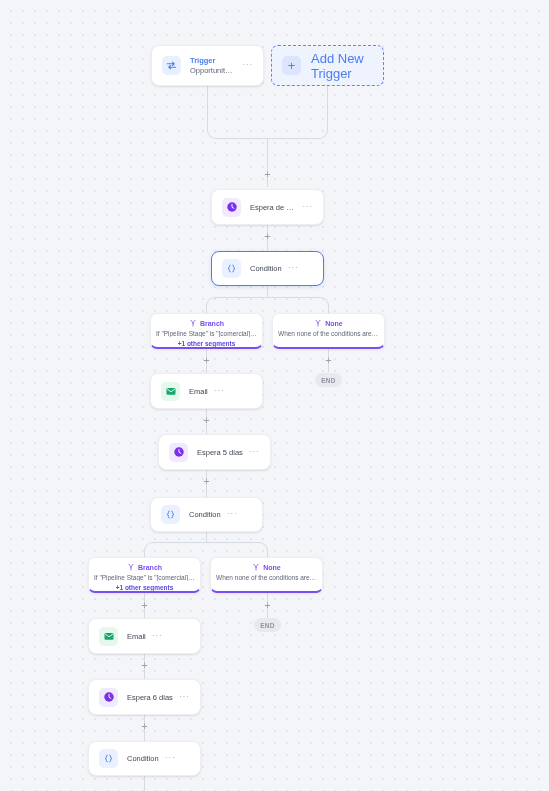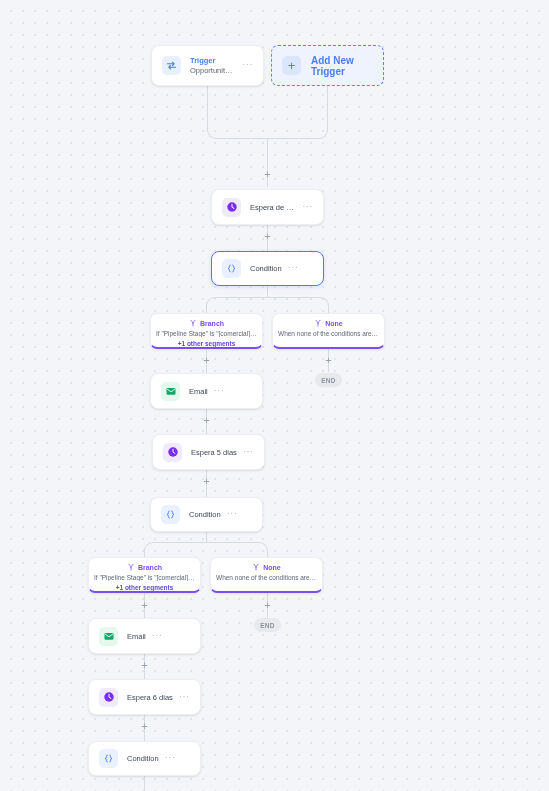--- a/index.html
+++ b/index.html
@@ -110,21 +110,21 @@
     border-radius: 5px;
     background: #dbe6fe;
     color: #4a7ef5;
     font-size: 13px;
     font-weight: 300;
     display: flex; align-items: center; justify-content: center;
     flex: 0 0 19px;
     margin-right: 10px;
     line-height: 1;
   }
-  .add-label { font-size: 10px; font-weight: bold; color: #4a7ef5; }
+  .add-label { font-size: 13px; font-weight: normal; color: #4a7ef5; }
 
   
   .branch {
     position: absolute;
     background: #ffffff;
     border: 1px solid #eceef2;
     border-bottom: 2px solid #7b4df0;
     border-radius: 7px;
     box-shadow: 0 1px 3px rgba(22,30,50,.07);
     text-align: center;
@@ -305,21 +305,21 @@
         <path d="M3 5.5l5 3.6 5-3.6" stroke="#ffffff" stroke-width="1.2" fill="none" stroke-linecap="round" stroke-linejoin="round"></path>
       </svg>
     </span>
     <span class="node-label">Email</span>
     <span class="dots">···</span>
   </div>
 
   <div class="vline" style="left:206px; top:409px; height:25px;"></div>
   <div class="plus-btn" style="left:202px; top:416px;">+</div>
 
-  <div class="node" style="left:152px; top:434px; width:113px; height:36px;">
+  <div class="node" style="left:158px; top:434px; width:113px; height:36px;">
     <span class="node-icon icon-purple">
       <svg width="12" height="12" viewBox="0 0 16 16">
         <circle cx="8" cy="8" r="6.3" fill="#7b2df0"></circle>
         <path d="M8 4.4v3.9l2.5 1.5" stroke="#ffffff" stroke-width="1.3" fill="none" stroke-linecap="round"></path>
       </svg>
     </span>
     <span class="node-label">Espera 5 dias</span>
     <span class="dots">···</span>
   </div>
 

